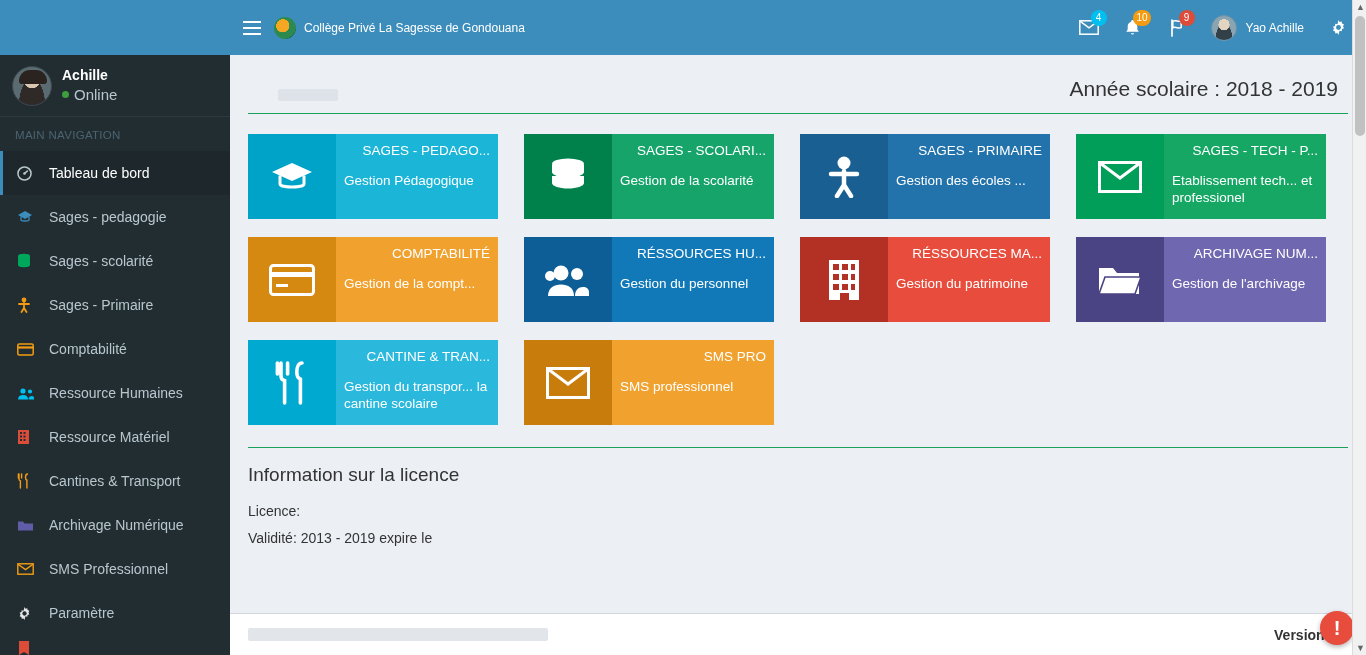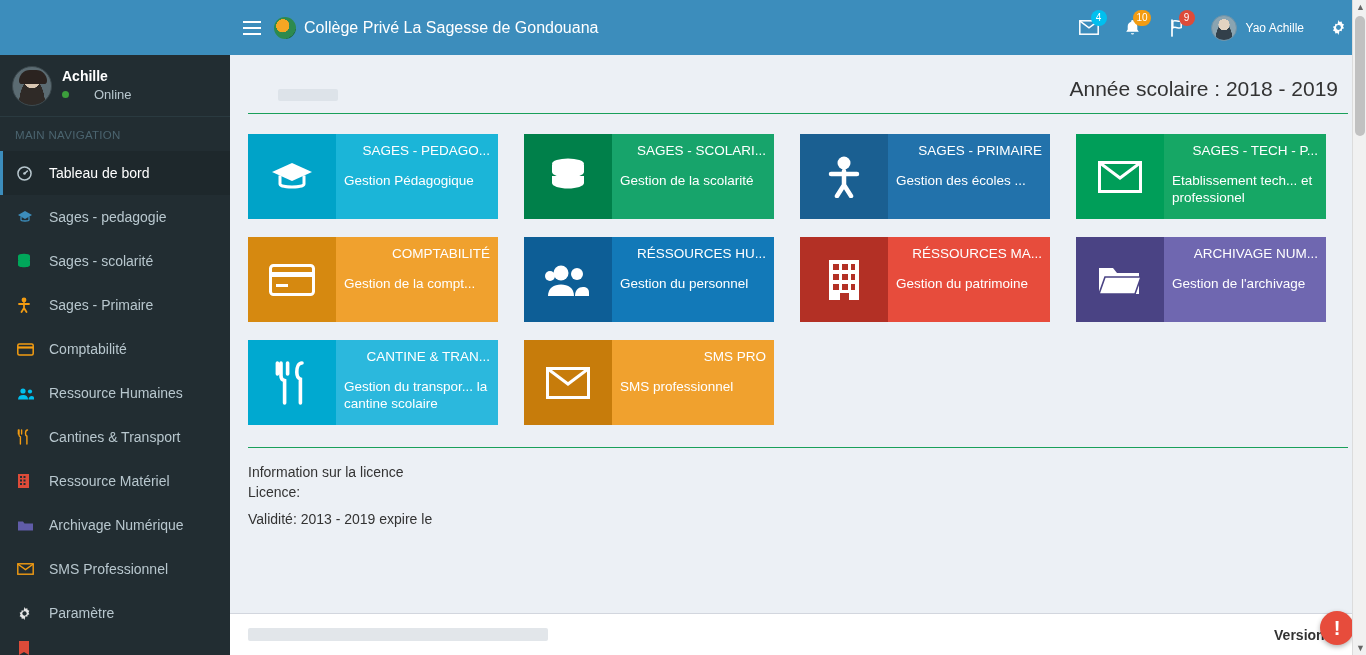--- a/index.html
+++ b/index.html
@@ -40,21 +40,21 @@
     overflow: hidden; flex: 0 0 40px;
     border: 1px solid #3b474c;
     position: relative;
   }
   .avatar::after{
     content:""; position:absolute; left:6px; top:3px; width:28px; height:14px;
     background:#2b2320; border-radius: 14px 14px 4px 4px;
   }
   .user-info { margin-left: 10px; line-height: 1.35; }
   .user-name { color: #fff; font-size: 14px; font-weight: bold; }
-  .user-status { font-size: 13px; color: #b8c7ce; display: flex; align-items: center; gap: 20px; }
+  .user-status { font-size: 15px; color: #b8c7ce; display: flex; align-items: center; }
   .dot-online {
     width: 7px; height: 7px; border-radius: 50%;
     background: #3c9e3c; display: inline-block; margin-right: 5px;
   }
   .nav-header {
     font-size: 11.5px; color: #4b646f; padding: 12px 15px 10px;
     letter-spacing: .3px; text-transform: uppercase; font-weight: normal;
   }
   .nav-item {
     height: 44px; display: flex; align-items: center;
@@ -71,21 +71,21 @@
   
   .main { flex: 1 1 auto; display: flex; flex-direction: column; height: 655px; position: relative; }
   .topbar {
     height: 55px; background: #3c8dbc; display: flex; align-items: center;
     color: #fff; padding: 0 6px 0 0;
   }
   .hamburger {
     width: 44px; height: 55px; display: flex; align-items: center; justify-content: center;
     cursor: pointer; font-size: 20px; color: #fff;
   }
-  .brand { display: flex; align-items: center; font-size: 16px; text-align: right; }
+  .brand { display: flex; align-items: center; font-size: 12px; text-align: right; }
   .brand-logo {
     width: 22px; height: 22px; margin-right: 8px;
     background: radial-gradient(circle at 40% 40%, #f5a623 0 35%, #2d8a4e 36% 70%, #1f6b3a 71%);
     border-radius: 50%;
   }
   .top-right { margin-left: auto; display: flex; align-items: center; height: 55px; }
   .top-icon {
     position: relative; height: 55px; min-width: 44px;
     display: flex; align-items: center; justify-content: center;
     cursor: pointer; color: #fff; font-size: 17px; padding: 0 8px;
@@ -141,21 +141,21 @@
     padding: 0 8px; white-space: nowrap; overflow: hidden; text-overflow: ellipsis; text-align: right;
   }
   .tile-sub {
     flex: 1 1 auto; color: #fff; font-size: 13.5px; padding: 6px 8px 0;
     line-height: 1.25; overflow: hidden;
   }
 
   .license {
     border-top: 1px solid #19a05a; padding: 16px 0 0 0; margin-top: 4px;
   }
-  .license h3 { margin: 0 0 4px 0; font-weight: normal; font-size: 14px; color: #333; }
+  .license h3 { margin: 0 0 17px 0; font-weight: normal; font-size: 19px; color: #333; }
   .license p { margin: 0 0 11px 0; font-size: 14px; color: #333; }
 
   .footer {
     height: 42px; background: #fff; border-top: 1px solid #d2d6de;
     display: flex; align-items: center; justify-content: space-between;
     padding: 0 18px; font-size: 14px; color: #333;
   }
   .footer .skeleton2 { width: 300px; height: 13px; background: #e2e6ea; border-radius: 2px; }
   .footer b { font-weight: bold; }
 
@@ -254,47 +254,47 @@
     <div class="nav-item">
       <span class="ic" style="color:#00c0ef">
         <svg width="18" height="13" viewBox="0 0 18 13">
             <circle cx="6" cy="4" r="2.6" fill="currentColor"></circle>
             <circle cx="13" cy="4.5" r="2.1" fill="currentColor"></circle>
             <path d="M1 12.5c0-3 2.2-4.4 5-4.4s5 1.4 5 4.4z" fill="currentColor"></path>
             <path d="M11.5 12.5c0-2.4 1.5-3.6 3.3-3.6 1.4 0 2.2.7 2.2 2.2v1.4z" fill="currentColor"></path>
           </svg>
       </span>
       <span>Ressource Humaines</span>
-    </div>
-
-    <div class="nav-item">
-      <span class="ic" style="color:#f39c12">
-        <svg width="14" height="16" viewBox="0 0 14 16">
-            <path d="M2 1v5c0 1 .7 1.6 1.4 1.8V15M4.6 1v4M1.4 1v4" stroke="currentColor" stroke-width="1.4" fill="none" stroke-linecap="round"></path>
-            <path d="M10.5 1c-1.4 0-2 1.6-2 3.4 0 1.4.6 2.4 1.4 2.7V15" stroke="currentColor" stroke-width="1.4" fill="none" stroke-linecap="round"></path>
-          </svg>
-      </span>
-      <span>Cantines &amp; Transport</span>
     </div>
 
     <div class="nav-item">
       <span class="ic" style="color:#dd4b39">
         <svg width="13" height="16" viewBox="0 0 13 16">
             <rect x="1" y="1" width="11" height="14" fill="currentColor"></rect>
             <g fill="#222d32">
               <rect x="3" y="3" width="2" height="2"></rect>
               <rect x="6.5" y="3" width="2" height="2"></rect>
               <rect x="3" y="6.5" width="2" height="2"></rect>
               <rect x="6.5" y="6.5" width="2" height="2"></rect>
               <rect x="3" y="10" width="2" height="2"></rect>
               <rect x="6.5" y="10" width="2" height="2"></rect>
             </g>
           </svg>
       </span>
       <span>Ressource Matériel</span>
+    </div>
+
+    <div class="nav-item">
+      <span class="ic" style="color:#f39c12">
+        <svg width="14" height="16" viewBox="0 0 14 16">
+            <path d="M2 1v5c0 1 .7 1.6 1.4 1.8V15M4.6 1v4M1.4 1v4" stroke="currentColor" stroke-width="1.4" fill="none" stroke-linecap="round"></path>
+            <path d="M10.5 1c-1.4 0-2 1.6-2 3.4 0 1.4.6 2.4 1.4 2.7V15" stroke="currentColor" stroke-width="1.4" fill="none" stroke-linecap="round"></path>
+          </svg>
+      </span>
+      <span>Cantines &amp; Transport</span>
     </div>
 
     <div class="nav-item">
       <span class="ic" style="color:#605ca8">
         <svg width="17" height="13" viewBox="0 0 17 13">
             <path d="M1 2.5h5l1.5 2H16v7H1z" fill="currentColor"></path>
           </svg>
       </span>
       <span>Archivage Numérique</span>
     </div>

